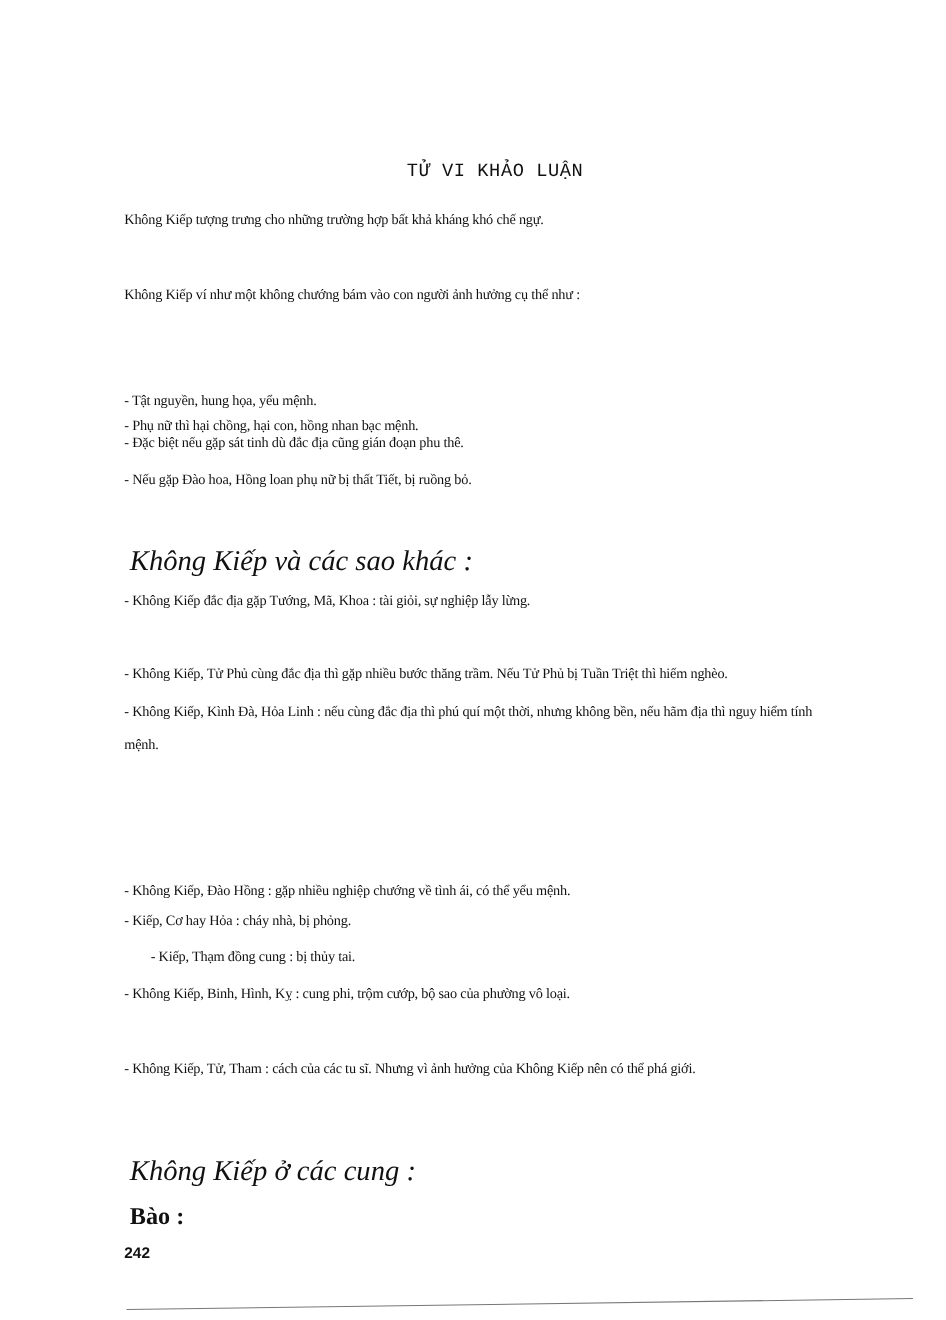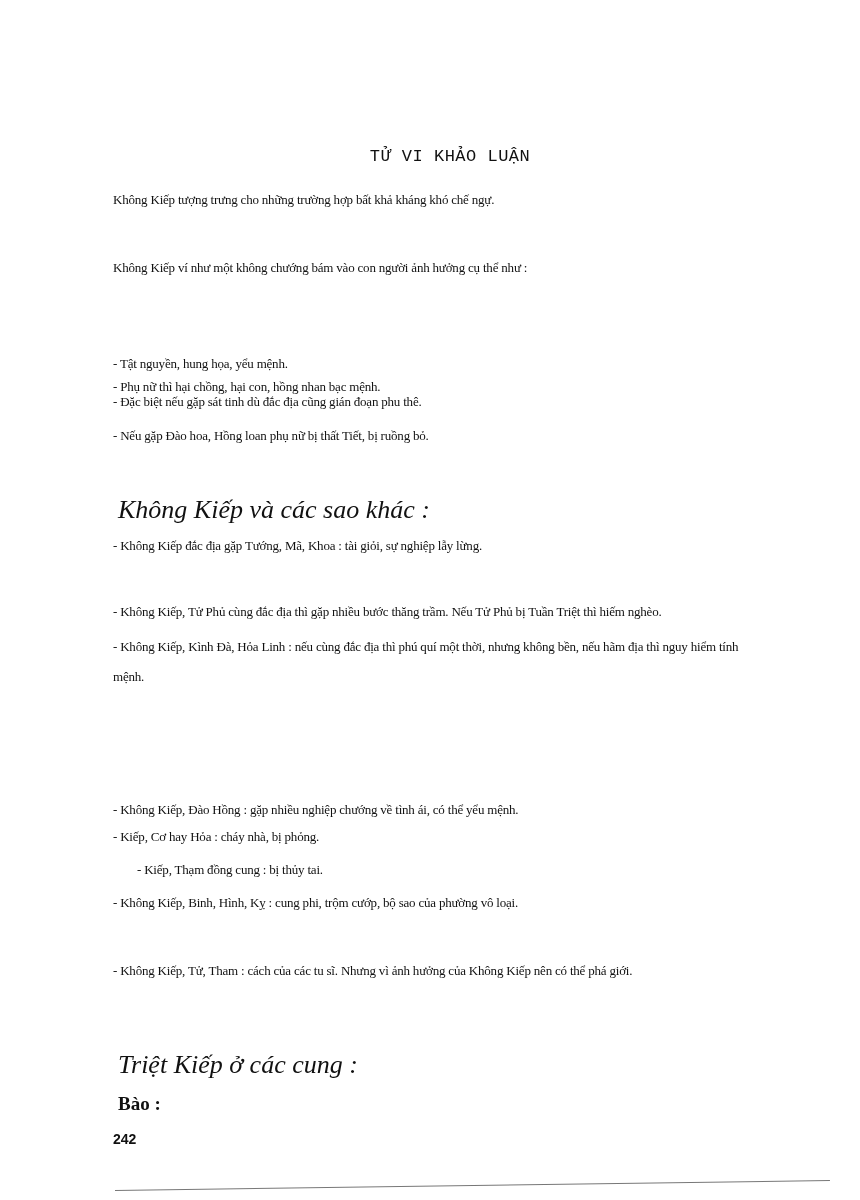--- a/index.html
+++ b/index.html
@@ -13,21 +13,21 @@
     }
     .para {
       position: absolute; left: 113px; width: 630px;
       font-size: 13px; font-weight: normal; line-height: 30px; letter-spacing: -0.2px;
     }
     .heading {
       position: absolute; left: 118px;
       font-size: 26px; font-style: italic; font-weight: normal; text-align: center;
     }
     .sub {
-      position: absolute; left: 118px; font-size: 19px; font-weight: bold;
+      position: absolute; left: 118px; font-size: 22px; font-weight: bold;
     }
     .pageno {
       position: absolute; left: 113px; top: 1131px;
       font-family: "Liberation Sans", "DejaVu Sans", sans-serif; font-size: 14px; font-weight: bold;
     }
     .rule {
       position: absolute; left: 115px; top: 1190px; width: 715px; height: 1px; background: #777;
       transform: rotate(-0.8deg); transform-origin: left center;
     }
   </style>
@@ -47,17 +47,17 @@
 
 <div class="para" style="top:531px;">- Không Kiếp đắc địa gặp Tướng, Mã, Khoa : tài giỏi, sự nghiệp lẫy lừng.</div>
 <div class="para" style="top:597px;">- Không Kiếp, Tử Phủ cùng đắc địa thì gặp nhiều bước thăng trầm. Nếu Tử Phủ bị Tuần Triệt thì hiếm nghèo.</div>
 <div class="para" style="top:632px;">- Không Kiếp, Kình Đà, Hỏa Linh : nếu cùng đắc địa thì phú quí một thời, nhưng không bền, nếu hãm địa thì nguy hiểm tính mệnh.</div>
 <div class="para" style="top:756px;margin-top:39px;">- Không Kiếp, Đào Hồng : gặp nhiều nghiệp chướng về tình ái, có thể yểu mệnh.</div>
 <div class="para" style="top:822px;">- Kiếp, Cơ hay Hỏa : cháy nhà, bị phỏng.</div>
 <div class="para" style="top:855px;margin-left:24px;">- Kiếp, Thạm đồng cung : bị thủy tai.</div>
 <div class="para" style="top:888px;">- Không Kiếp, Binh, Hình, Kỵ : cung phi, trộm cướp, bộ sao của phường vô loại.</div>
 <div class="para" style="top:956px;">- Không Kiếp, Tử, Tham : cách của các tu sĩ. Nhưng vì ảnh hưởng của Không Kiếp nên có thể phá giới.</div>
 
-<div class="heading" style="top:1050px;">Triệt Kiếp ở các cung :</div>
+<div class="heading" style="top:1050px;">Không Kiếp ở các cung :</div>
 <div class="sub" style="top:1093px;">Bào :</div>
 
 <div class="pageno">242</div>
 <div class="rule"></div>
 
 </body></html>

